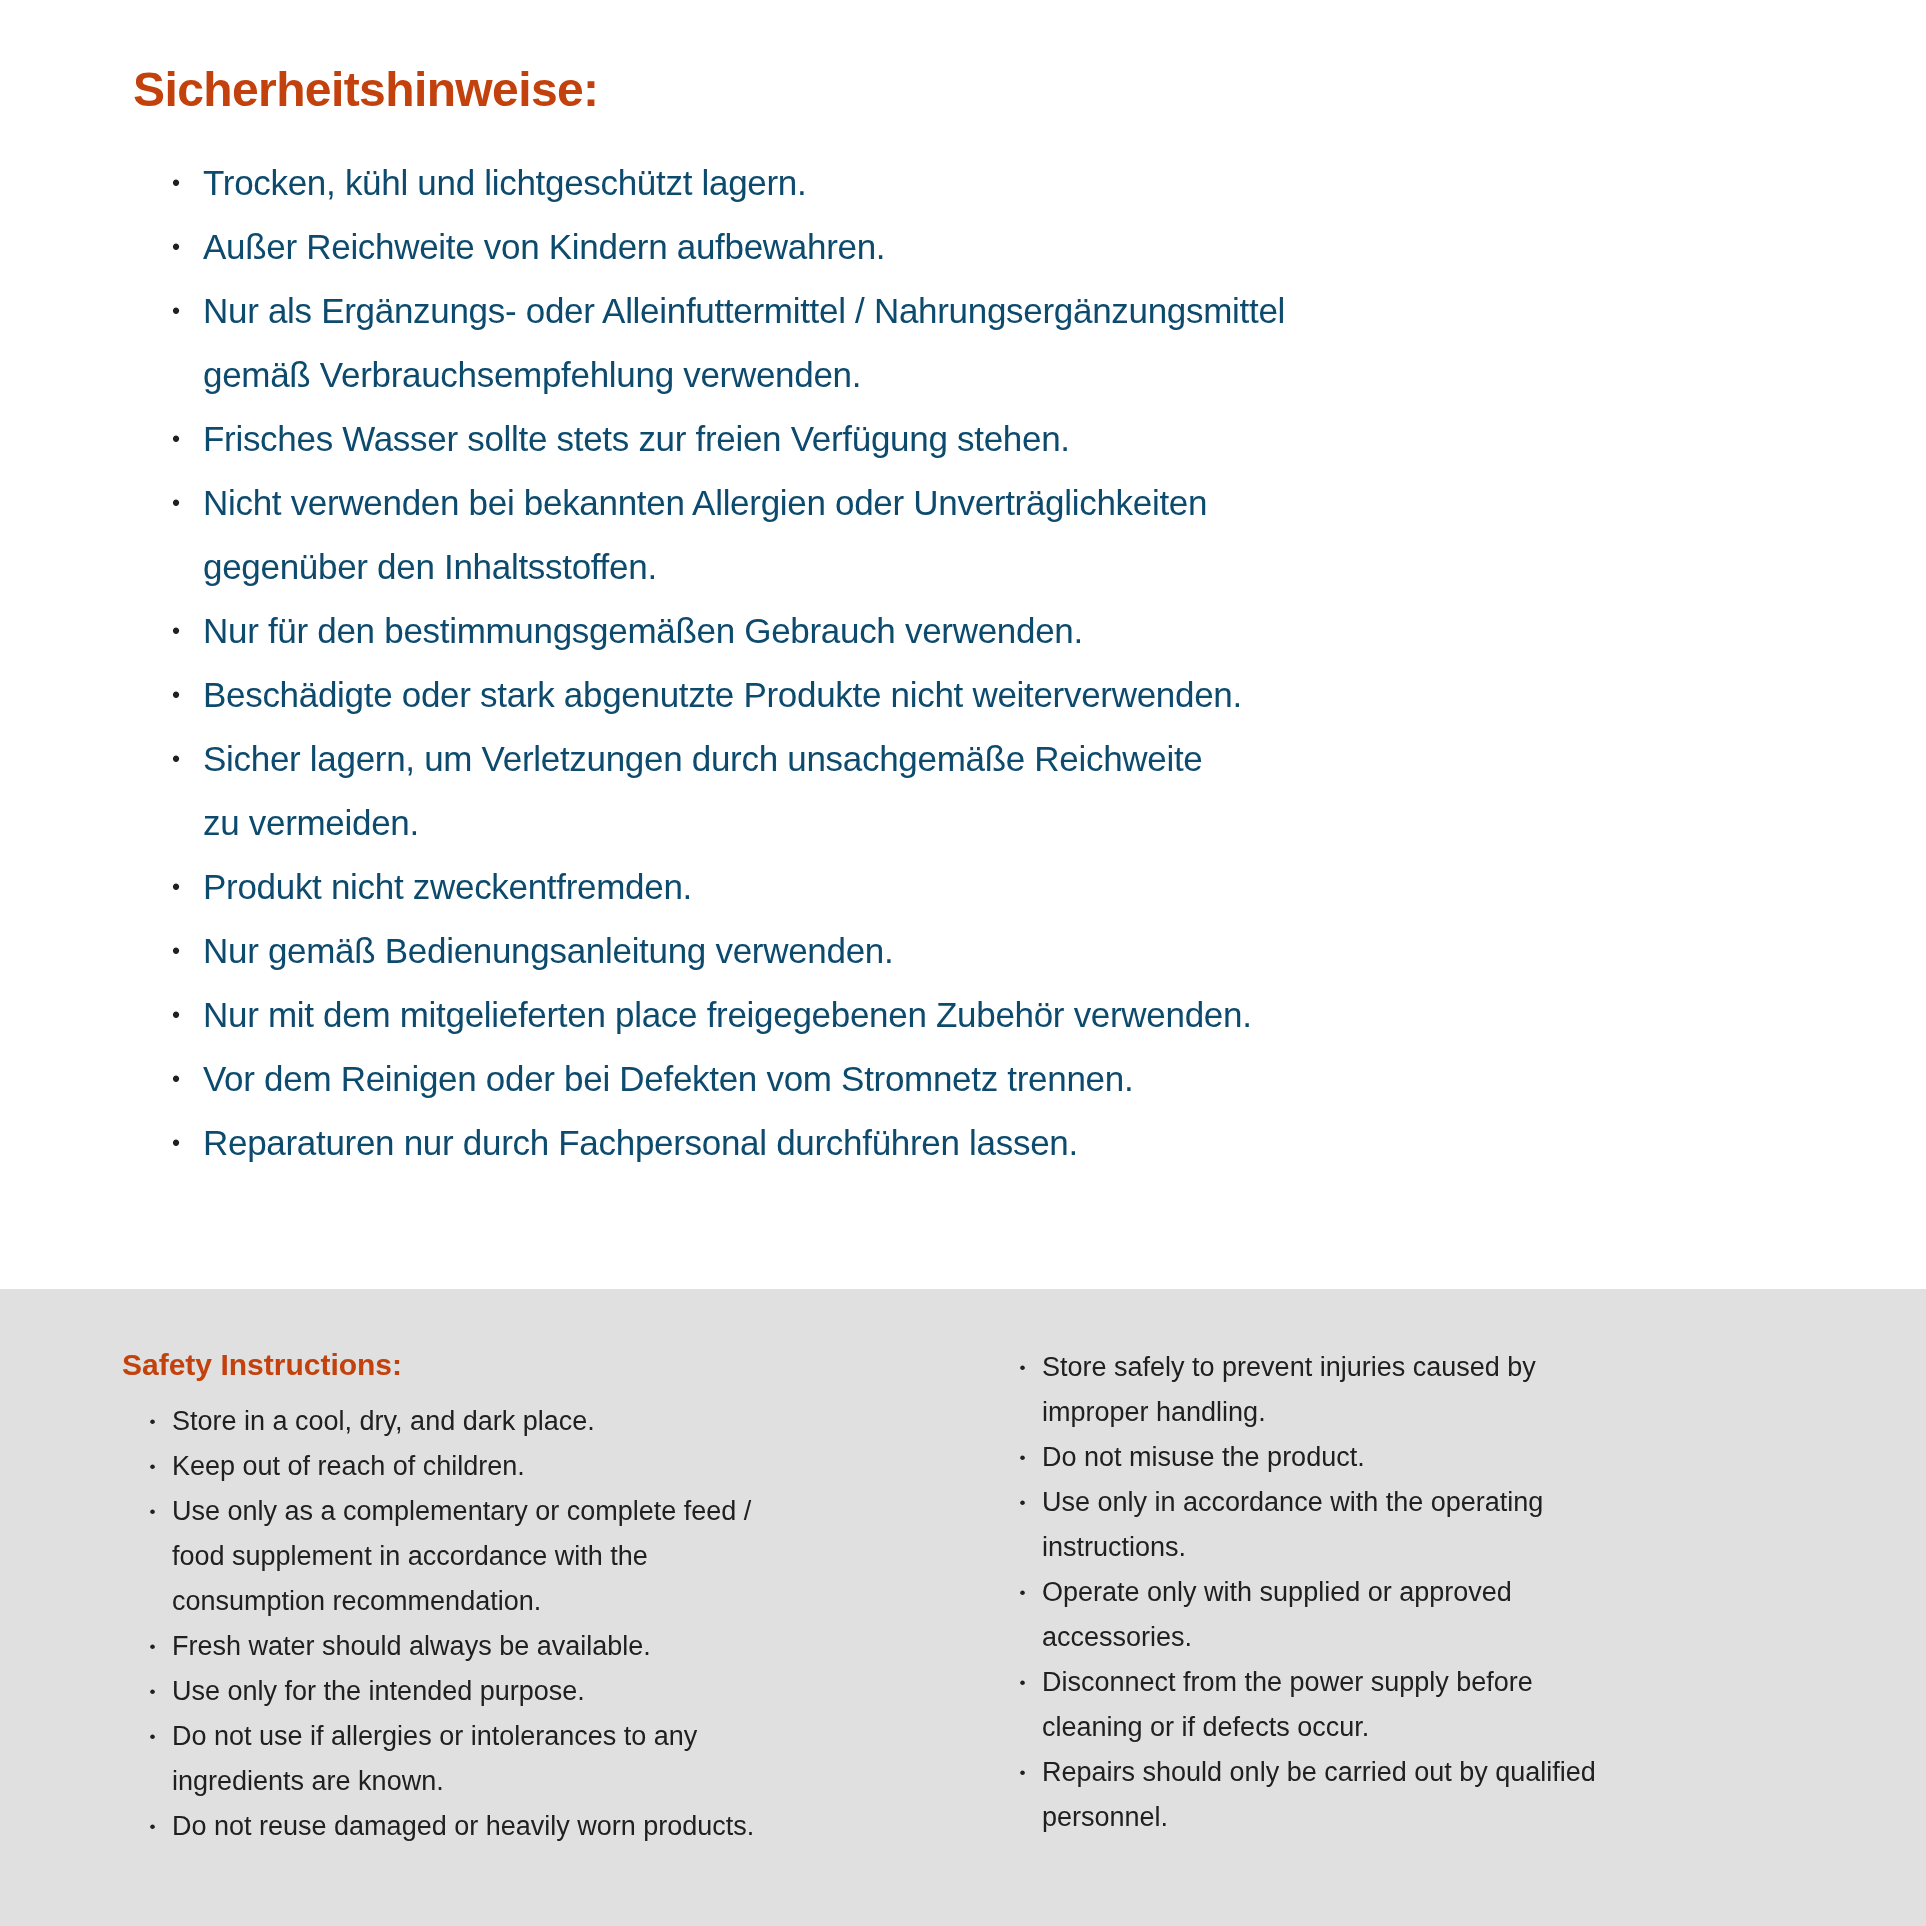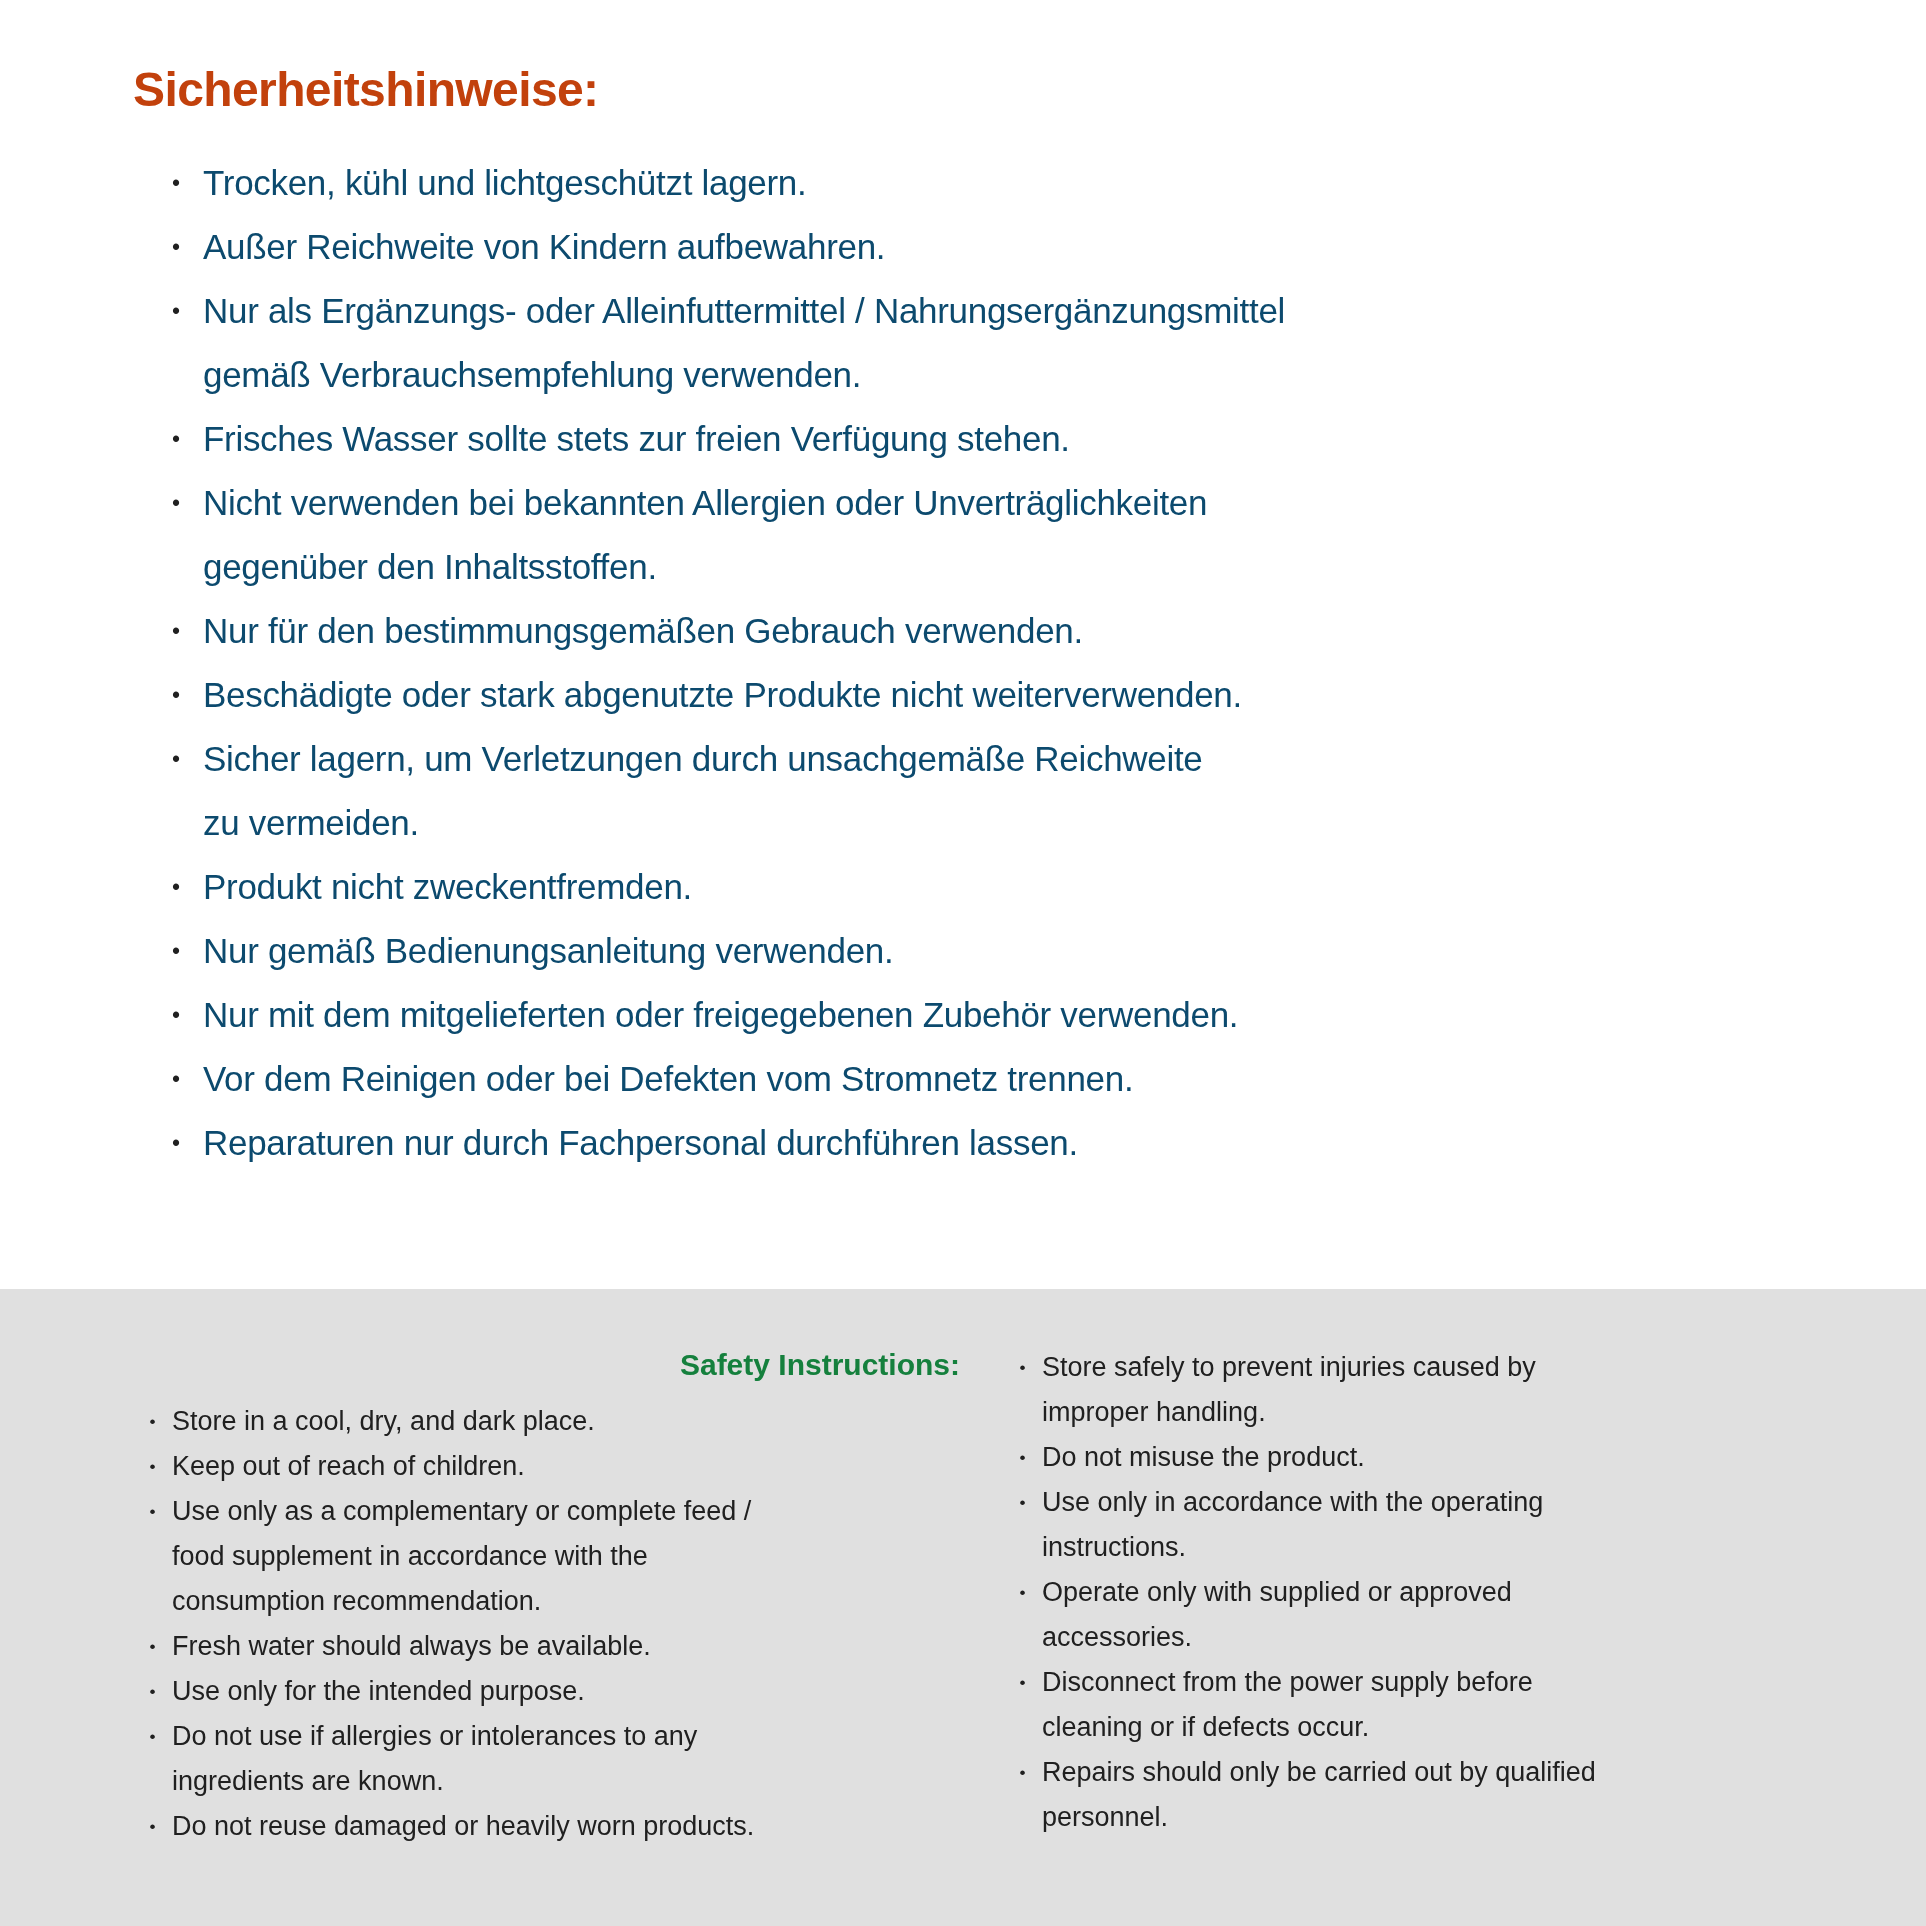--- a/index.html
+++ b/index.html
@@ -58,22 +58,21 @@
     padding: 56px 58px 0 122px;
     display: grid;
     grid-template-columns: 838px auto;
     column-gap: 60px;
   }
   .en h2 {
     margin: 0;
     font-size: 30px;
     line-height: 39px;
     font-weight: 700;
-    color: #15803d;
-    text-align: right;
+    color: #c2410c;
   }
   .en ul {
     list-style: none;
     margin: 15.4px 0 0 50px;
     padding: 0;
   }
   .en .col-right ul {
     margin: 0 0 0 22px;
   }
   .en li {
@@ -107,21 +106,21 @@
 gemäß Verbrauchsempfehlung verwenden.</li>
         <li>Frisches Wasser sollte stets zur freien Verfügung stehen.</li>
         <li>Nicht verwenden bei bekannten Allergien oder Unverträglichkeiten
 gegenüber den Inhaltsstoffen.</li>
         <li>Nur für den bestimmungsgemäßen Gebrauch verwenden.</li>
         <li>Beschädigte oder stark abgenutzte Produkte nicht weiterverwenden.</li>
         <li>Sicher lagern, um Verletzungen durch unsachgemäße Reichweite
 zu vermeiden.</li>
         <li>Produkt nicht zweckentfremden.</li>
         <li>Nur gemäß Bedienungsanleitung verwenden.</li>
-        <li>Nur mit dem mitgelieferten oder freigegebenen Zubehör verwenden.</li>
+        <li>Nur mit dem mitgelieferten place freigegebenen Zubehör verwenden.</li>
         <li>Vor dem Reinigen oder bei Defekten vom Stromnetz trennen.</li>
         <li>Reparaturen nur durch Fachpersonal durchführen lassen.</li>
       </ul>
   </section>
 
   <section class="en">
     <div class="col col-left">
       <h2>Safety Instructions:</h2>
       <ul>
           <li>Store in a cool, dry, and dark place.</li>

